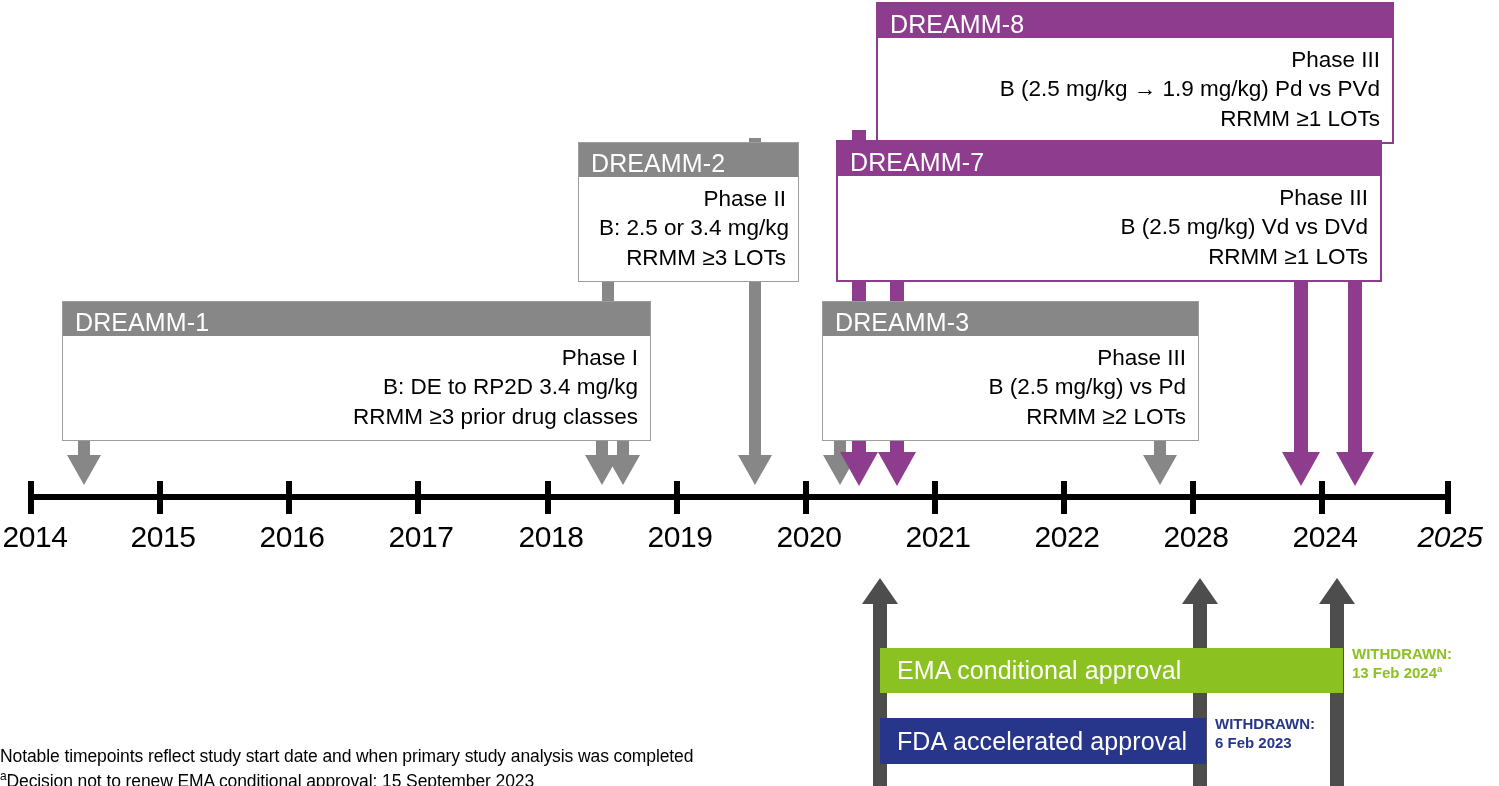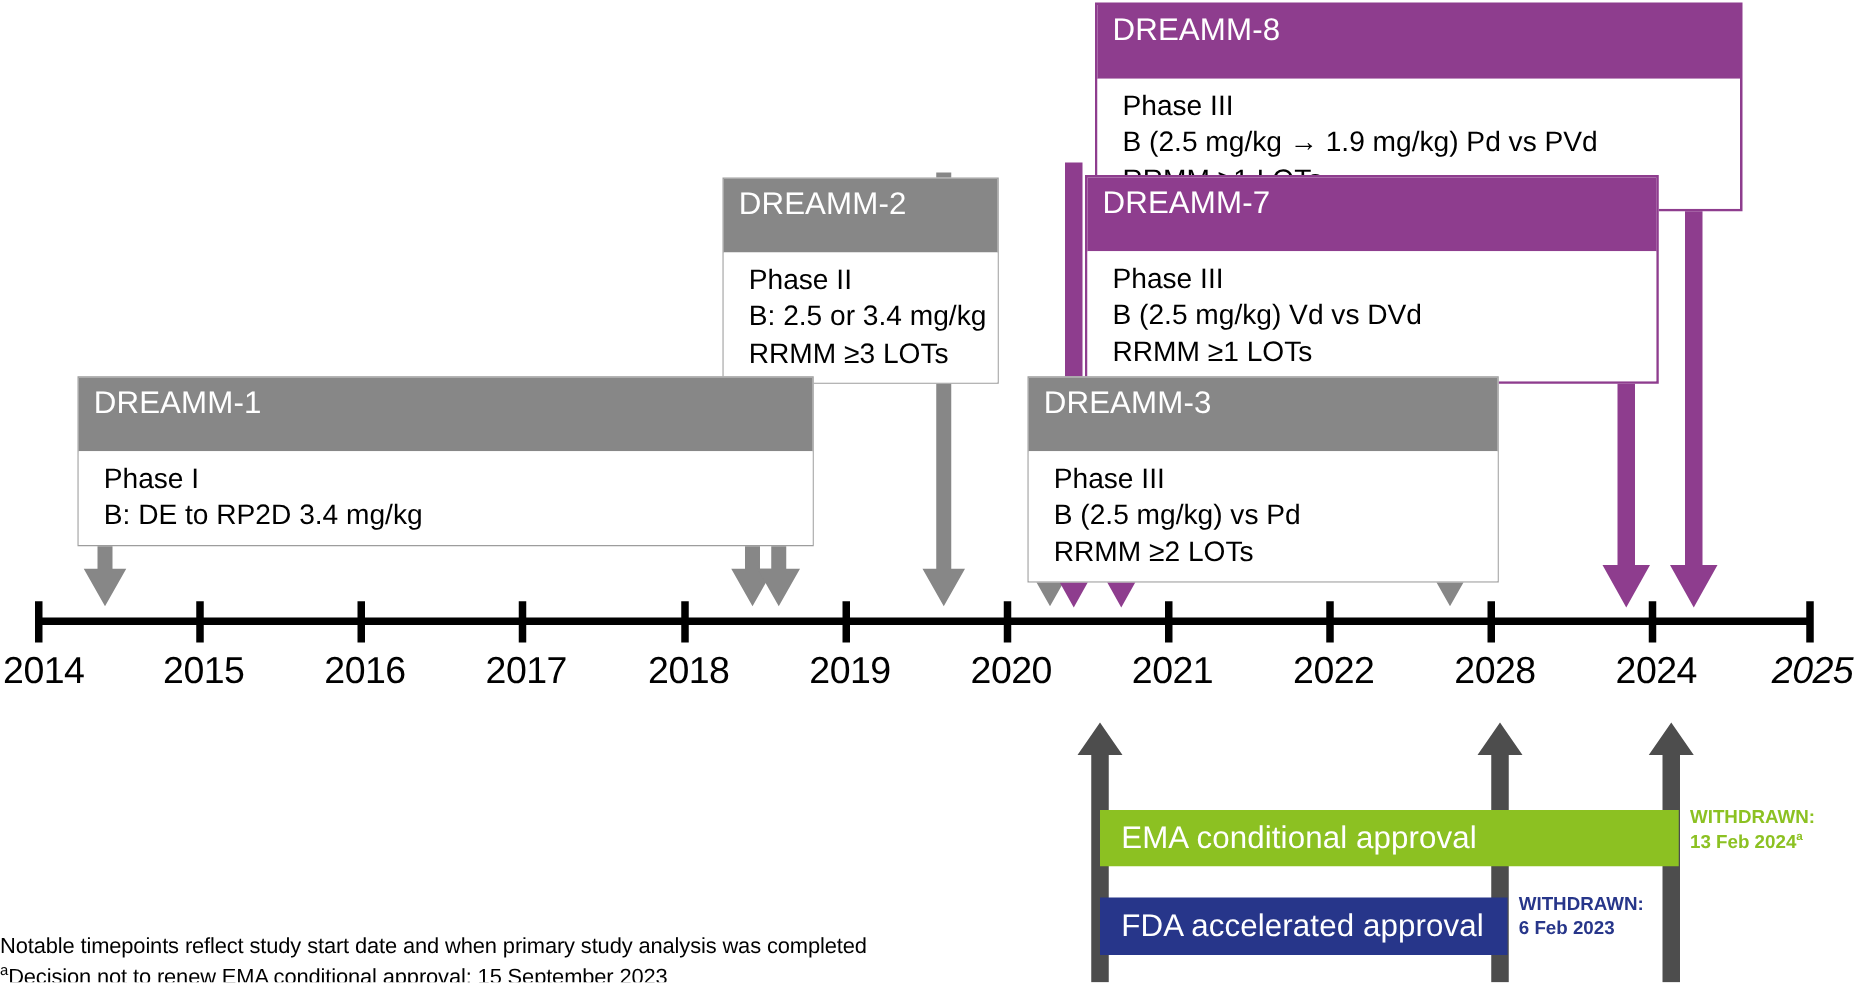--- a/index.html
+++ b/index.html
@@ -30,30 +30,31 @@
   .study-box {
     position: absolute;
     box-sizing: border-box;
     background: #ffffff;
   }
   .study-head {
     box-sizing: border-box;
     color: #ffffff;
     font-size: 25px;
     line-height: 1;
-    padding: 8px 12px 26px 12px;
+    padding: 8px 12px 1px 12px;
     letter-spacing: 0.1px;
   }
   .study-body {
     box-sizing: border-box;
     background: #ffffff;
     padding: 7px 12px 9px 20px;
     font-size: 22.5px;
     line-height: 1.31;
     color: #000000;
+    text-align: right;
   }
   .study-body div { white-space: nowrap; }
 
   .gray .study-head { background: #878787; }
   .gray.study-box  { border: 1.5px solid #9d9d9d; }
   .purple .study-head { background: #8e3d8e; }
   .purple.study-box { border: 2px solid #8e3d8e; }
 
   
   .tick-label {
@@ -168,21 +169,21 @@
 
   <div class="study-box purple" style="left:876px; top:2px; width:518px;">
     <div class="study-head">DREAMM-8</div>
     <div class="study-body">
       <div>Phase III</div>
       <div>B (2.5 mg/kg → 1.9 mg/kg) Pd vs PVd</div>
       <div>RRMM ≥1 LOTs</div>
     </div>
   </div>
 
-  <div class="study-box purple" style="left:868px; top:140px; width:459px;">
+  <div class="study-box purple" style="left:836px; top:140px; width:546px;">
     <div class="study-head">DREAMM-7</div>
     <div class="study-body">
       <div>Phase III</div>
       <div>B (2.5 mg/kg) Vd vs DVd</div>
       <div>RRMM ≥1 LOTs</div>
     </div>
   </div>
 
   <div class="study-box gray" style="left:578px; top:142px; width:221px;">
     <div class="study-head">DREAMM-2</div>
@@ -191,20 +192,21 @@
       <div>B: 2.5 or 3.4 mg/kg</div>
       <div>RRMM ≥3 LOTs</div>
     </div>
   </div>
 
   <div class="study-box gray" style="left:62px; top:301px; width:589px;">
     <div class="study-head">DREAMM-1</div>
     <div class="study-body">
       <div>Phase I</div>
       <div>B: DE to RP2D 3.4 mg/kg</div>
+      <div>RRMM ≥3 prior drug classes</div>
     </div>
   </div>
 
   <div class="study-box gray" style="left:822px; top:301px; width:377px;">
     <div class="study-head">DREAMM-3</div>
     <div class="study-body">
       <div>Phase III</div>
       <div>B (2.5 mg/kg) vs Pd</div>
       <div>RRMM ≥2 LOTs</div>
     </div>

